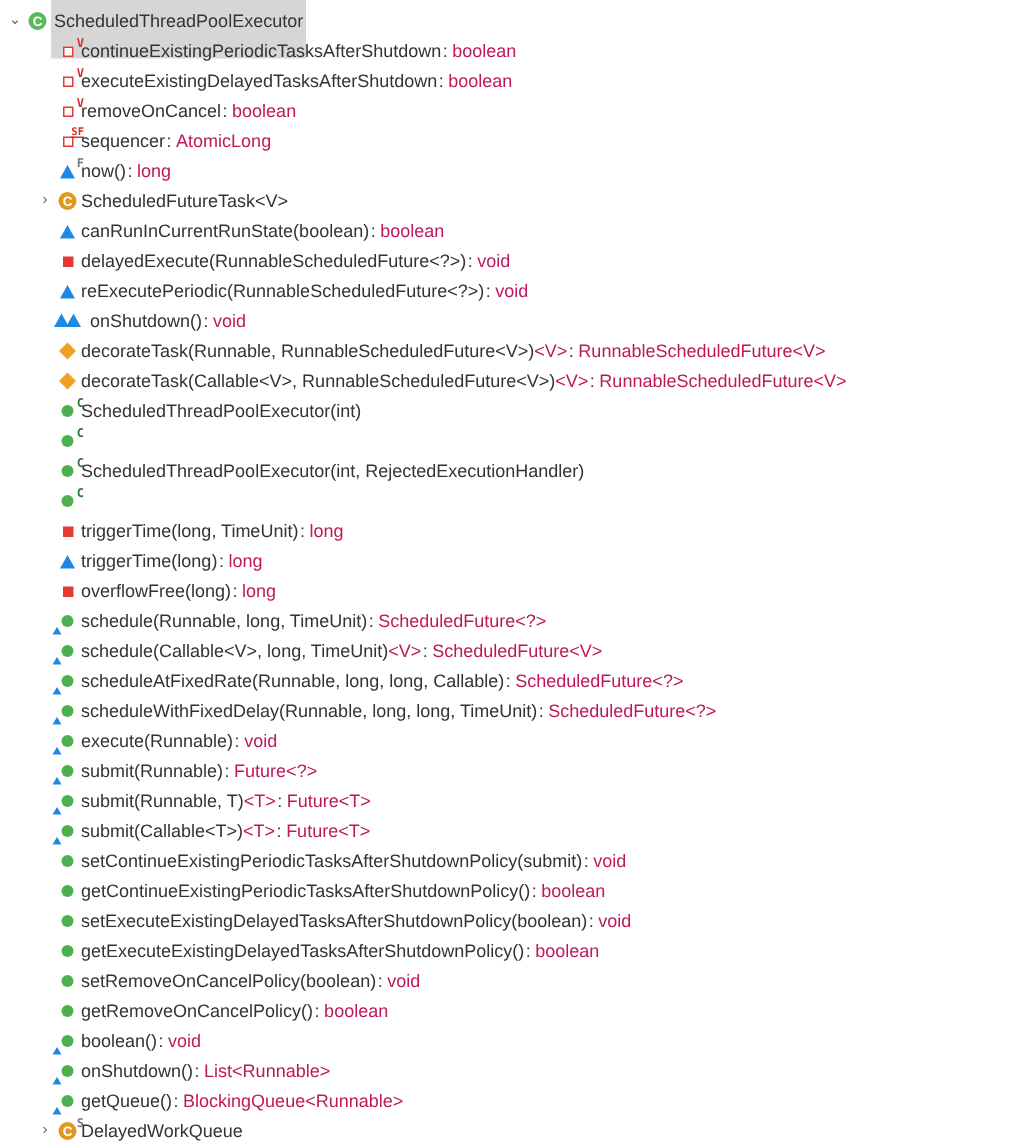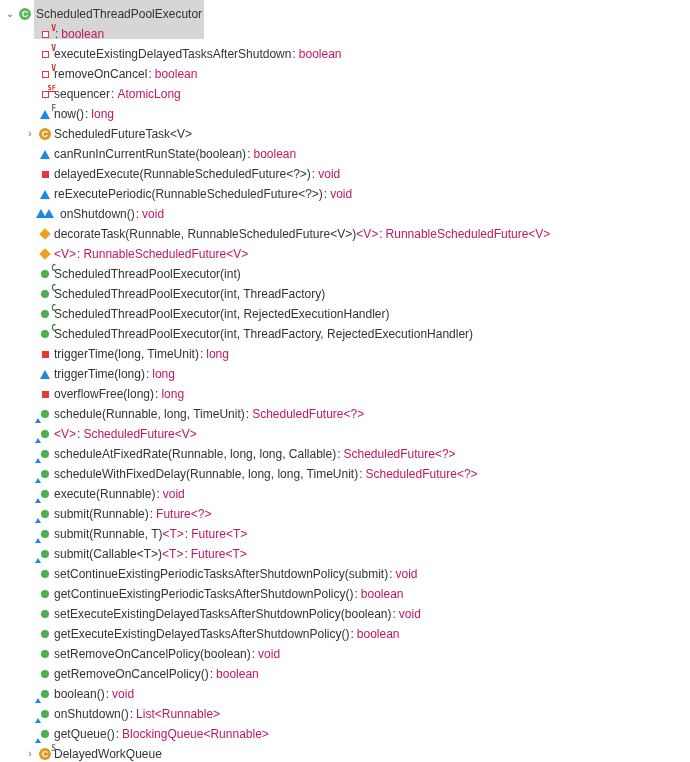--- a/index.html
+++ b/index.html
@@ -179,20 +179,21 @@
   </div>
 
   <div id="members">
       <div class="row ind1">
         <span class="twisty none"></span>
         <span class="icon">
           <span class="i-field-private"></span>
           <span class="ov red">V</span>
         </span>
         <span class="label">
+          <span class="name">continueExistingPeriodicTasksAfterShutdown</span>
           <span class="type-sep"> : </span>
           <span class="ret-type">boolean</span>
         </span>
       </div>
       <div class="row ind1">
         <span class="twisty none"></span>
         <span class="icon">
           <span class="i-field-private"></span>
           <span class="ov red">V</span>
         </span>
@@ -308,20 +309,21 @@
           <span class="type-sep"> : </span>
           <span class="ret-type">RunnableScheduledFuture&lt;V&gt;</span>
         </span>
       </div>
       <div class="row ind1">
         <span class="twisty none"></span>
         <span class="icon">
           <span class="i-protected"></span>
         </span>
         <span class="label">
+          <span class="name">decorateTask(Callable&lt;V&gt;, RunnableScheduledFuture&lt;V&gt;)</span>
           <span> </span>
           <span class="generic-ret">&lt;V&gt;</span>
           <span class="type-sep"> : </span>
           <span class="ret-type">RunnableScheduledFuture&lt;V&gt;</span>
         </span>
       </div>
       <div class="row ind1">
         <span class="twisty none"></span>
         <span class="icon">
           <span class="i-method-public"></span>
@@ -330,43 +332,37 @@
         <span class="label">
           <span class="name">ScheduledThreadPoolExecutor(int)</span>
         </span>
       </div>
       <div class="row ind1">
         <span class="twisty none"></span>
         <span class="icon">
           <span class="i-method-public"></span>
           <span class="ov green">C</span>
         </span>
-        <span class="label">
-          <span class="name">ScheduledThreadPoolExecutor(int, ThreadFactory)</span>
-        </span>
       </div>
       <div class="row ind1">
         <span class="twisty none"></span>
         <span class="icon">
           <span class="i-method-public"></span>
           <span class="ov green">C</span>
         </span>
         <span class="label">
           <span class="name">ScheduledThreadPoolExecutor(int, RejectedExecutionHandler)</span>
         </span>
       </div>
       <div class="row ind1">
         <span class="twisty none"></span>
         <span class="icon">
           <span class="i-method-public"></span>
           <span class="ov green">C</span>
         </span>
-        <span class="label">
-          <span class="name">ScheduledThreadPoolExecutor(int, ThreadFactory, RejectedExecutionHandler)</span>
-        </span>
       </div>
       <div class="row ind1">
         <span class="twisty none"></span>
         <span class="icon">
           <span class="i-method-private"></span>
         </span>
         <span class="label">
           <span class="name">triggerTime(long, TimeUnit)</span>
           <span class="type-sep"> : </span>
           <span class="ret-type">long</span>
@@ -406,20 +402,21 @@
           <span class="ret-type">ScheduledFuture&lt;?&gt;</span>
         </span>
       </div>
       <div class="row ind1">
         <span class="twisty none"></span>
         <span class="icon">
           <span class="i-method-public"></span>
           <span class="ov-triangle"></span>
         </span>
         <span class="label">
+          <span class="name">schedule(Callable&lt;V&gt;, long, TimeUnit)</span>
           <span> </span>
           <span class="generic-ret">&lt;V&gt;</span>
           <span class="type-sep"> : </span>
           <span class="ret-type">ScheduledFuture&lt;V&gt;</span>
         </span>
       </div>
       <div class="row ind1">
         <span class="twisty none"></span>
         <span class="icon">
           <span class="i-method-public"></span>

